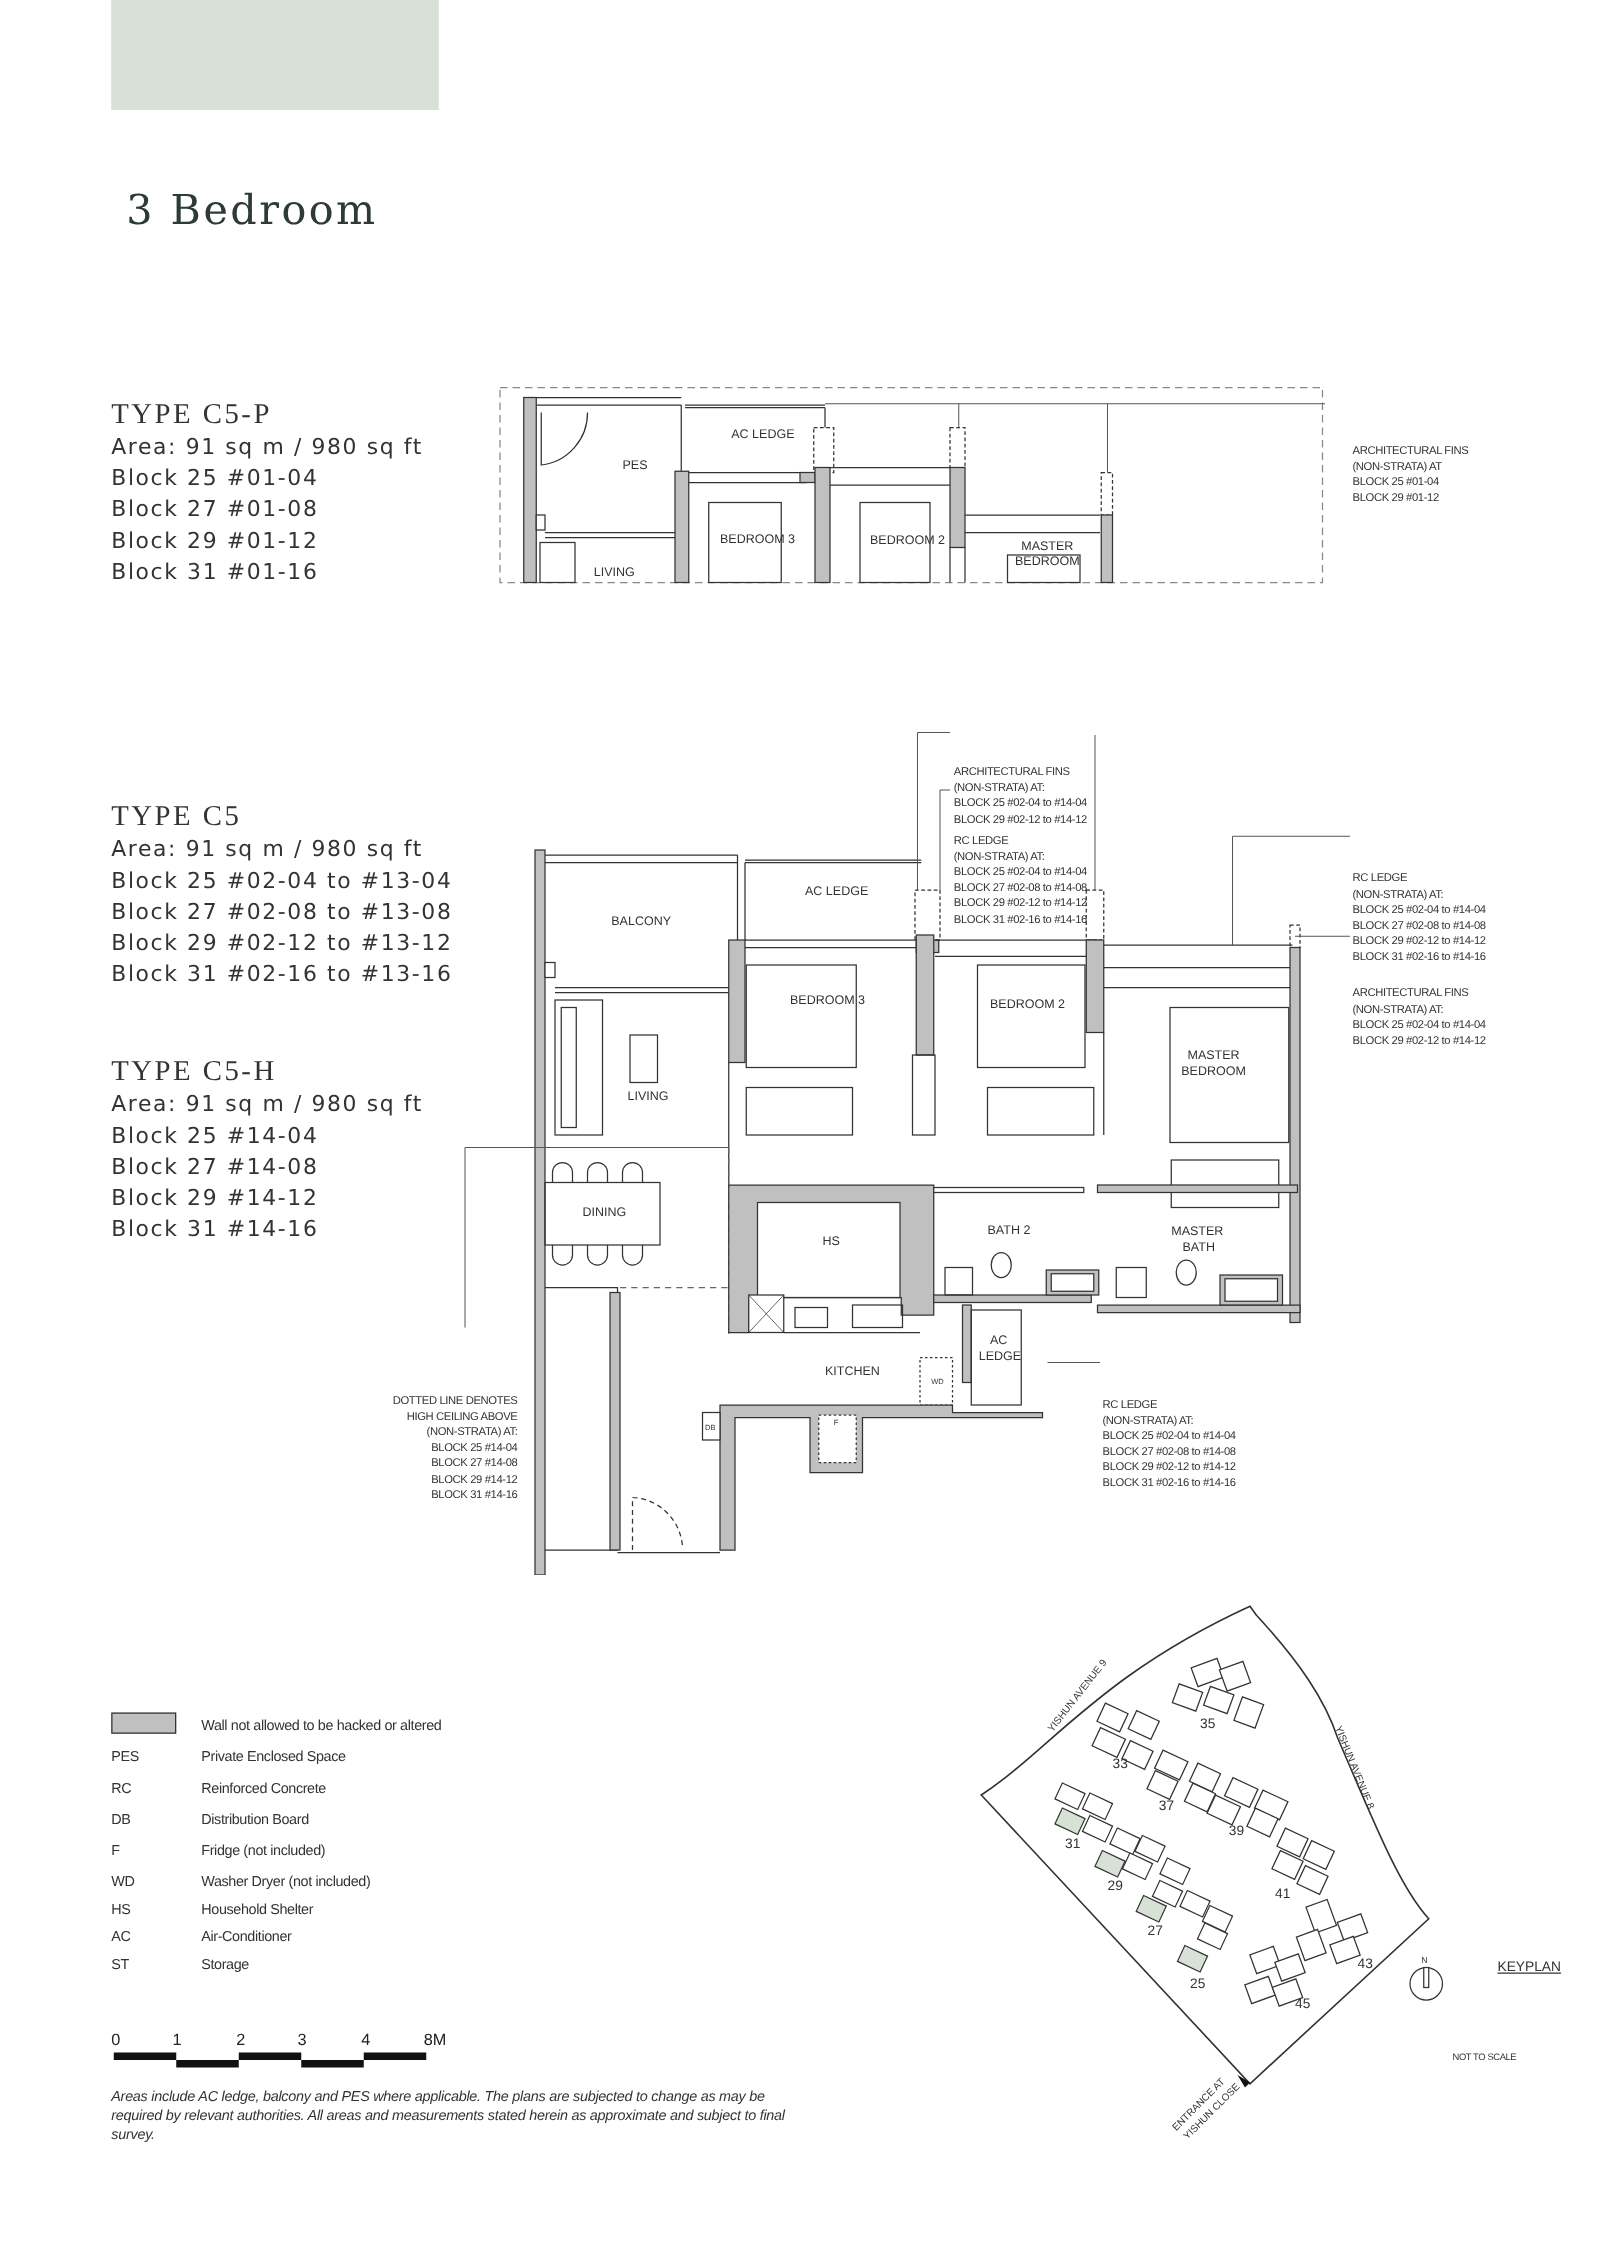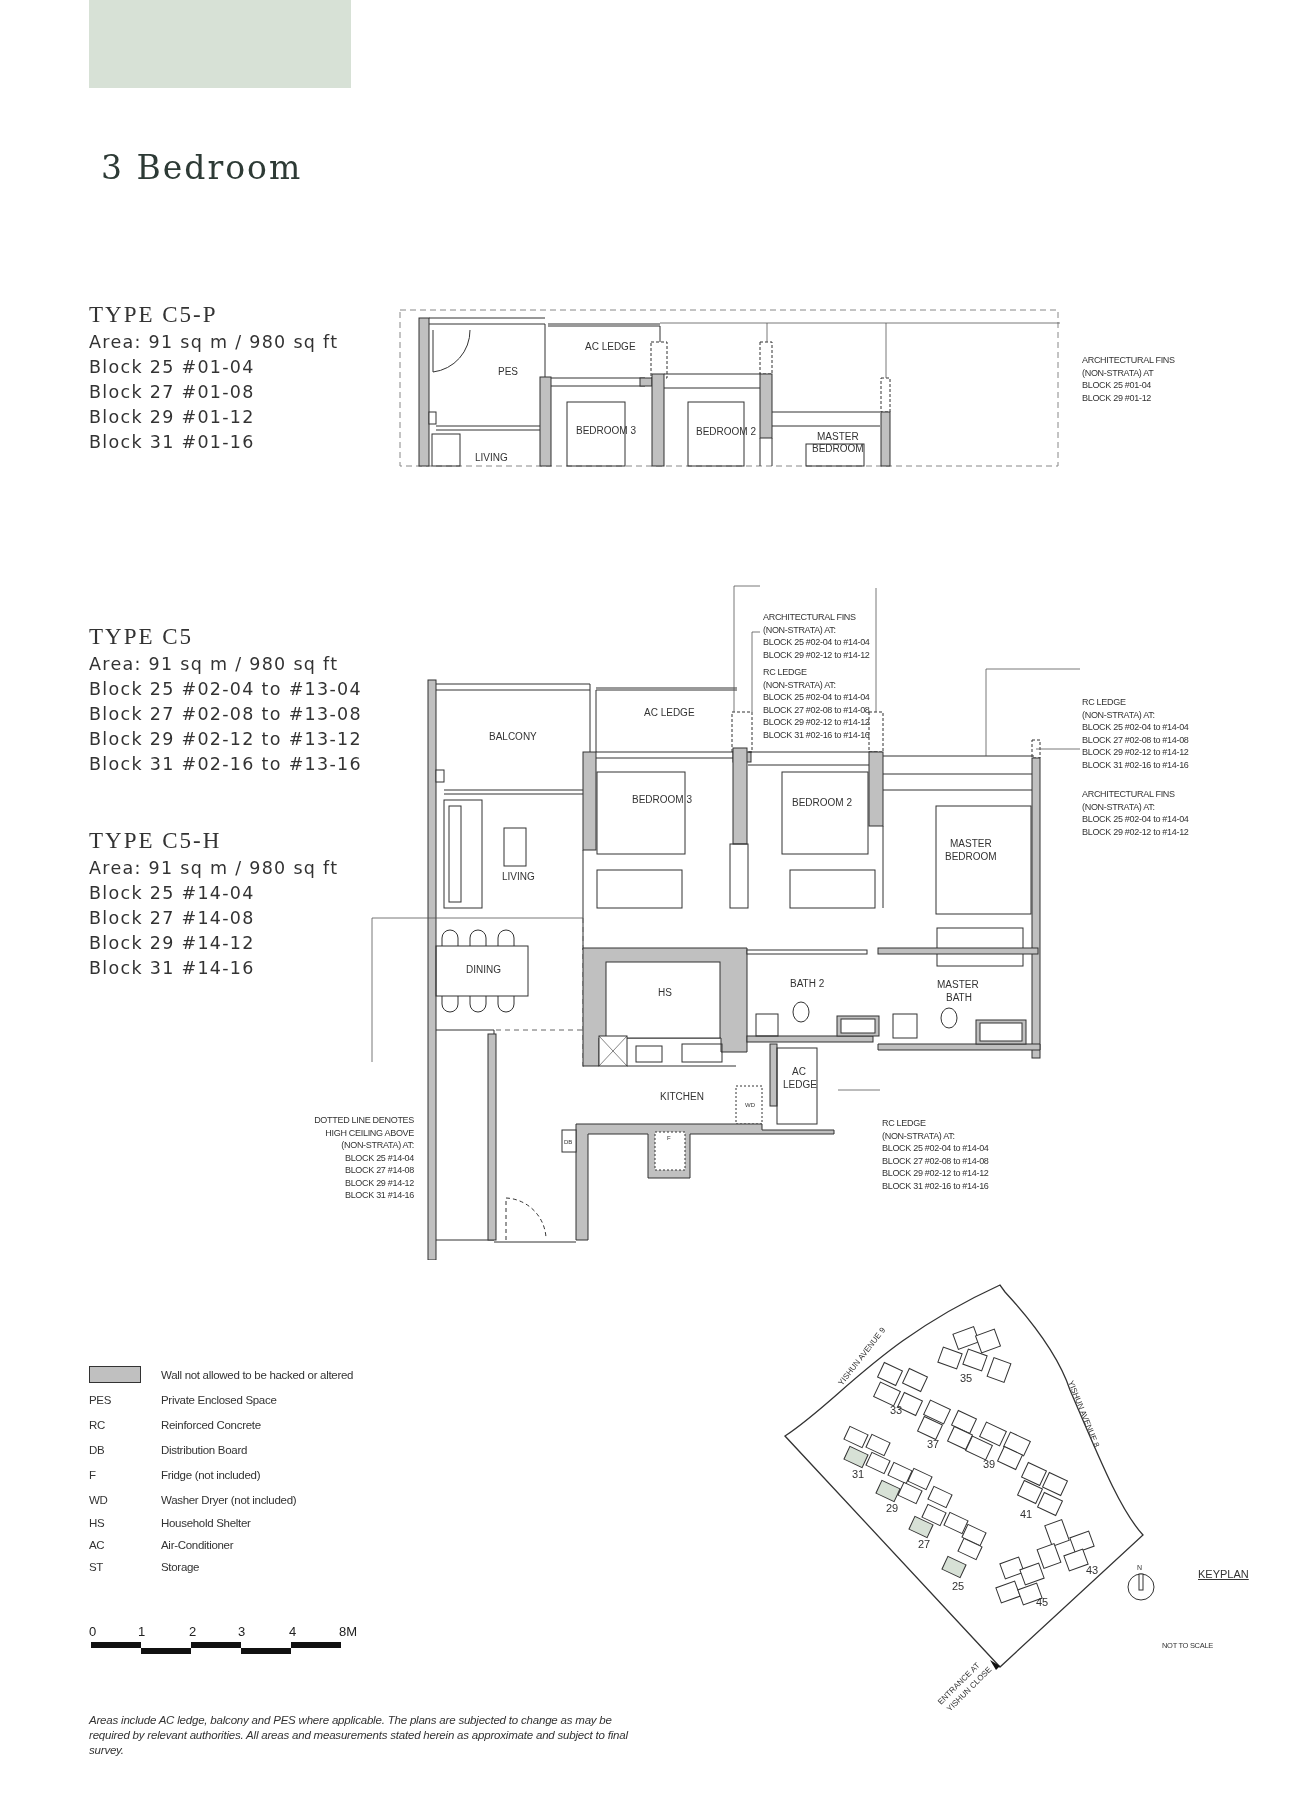--- a/index.html
+++ b/index.html
@@ -1,31 +1,31 @@
 <!DOCTYPE html>
 <html><head>
 <meta charset="utf-8">
 <style>
   html, body { margin:0; padding:0; background:#ffffff; }
   body { width:1299px; height:1802px; position:relative; overflow:hidden; font-family:"Liberation Sans", sans-serif; color:#222; }
   .swatch { position:absolute; left:89px; top:0; width:262px; height:88px; background:#d7e1d6; }
   .page-title { position:absolute; left:89px; top:136px; font-family:"DejaVu Serif", serif; font-size:33px; letter-spacing:2px; color:#2d3a35; font-weight:normal; margin:12px; }
-  .unit-block { position:absolute; left:89px; }
+  .unit-block { position:absolute; left:89px;margin-top:16px; }
   .unit-type { font-family:"Liberation Serif", serif; font-size:23px; letter-spacing:2px; color:#333; margin:0 0 2px 0; line-height:26px; }
   .unit-line { font-family:"DejaVu Sans", sans-serif; font-size:17.5px; letter-spacing:1.3px; color:#333; line-height:25px; white-space:nowrap; }
   .note { position:absolute; font-family:"Liberation Sans", sans-serif; font-size:9px; line-height:12.5px; color:#333; letter-spacing:-0.3px; white-space:nowrap;margin-top:48px; }
   .note.right { text-align:right; }
   svg text { font-family:"Liberation Sans", sans-serif; fill:#333; }
   .legend { position:absolute; left:89px; top:1362px; }
-  .legend-row { display:flex; align-items:center; height:25px; font-size:11.5px; color:#333; letter-spacing:-0.3px; }
+  .legend-row { display:flex; align-items:flex-end; height:25px; font-size:11.5px; color:#333; letter-spacing:-0.3px; }
   .legend-abbr { width:72px; }
   .legend-swatch { width:52px; height:17px; background:#c0c0c0; border:1.5px solid #333; margin-right:20px; box-sizing:border-box; }
   .scale { position:absolute; left:89px; top:1624px; width:275px; height:40px; }
   .scale-label { position:absolute; top:0; font-size:13px; color:#222; }
-  .disclaimer { position:absolute; left:89px; top:1713px; width:560px; font-size:11.5px; font-style:italic; line-height:15px; color:#333; letter-spacing:-0.2px; }
+  .disclaimer { position:absolute; left:89px; top:1671px; width:560px; font-size:11.5px; font-style:italic; line-height:15px; color:#333; letter-spacing:-0.2px; }
   .keyplan-title { position:absolute; left:1198px; top:1568px; font-size:11px; text-decoration:underline; color:#333; }
   .keyplan-sub { position:absolute; left:1162px; top:1641px; font-size:7.5px; color:#333; letter-spacing:-0.3px; }
 </style>
 </head>
 <body>
 
 <div class="swatch"></div>
 <h1 class="page-title">3 Bedroom</h1>
 
 <div class="unit-block" style="top:302px">

